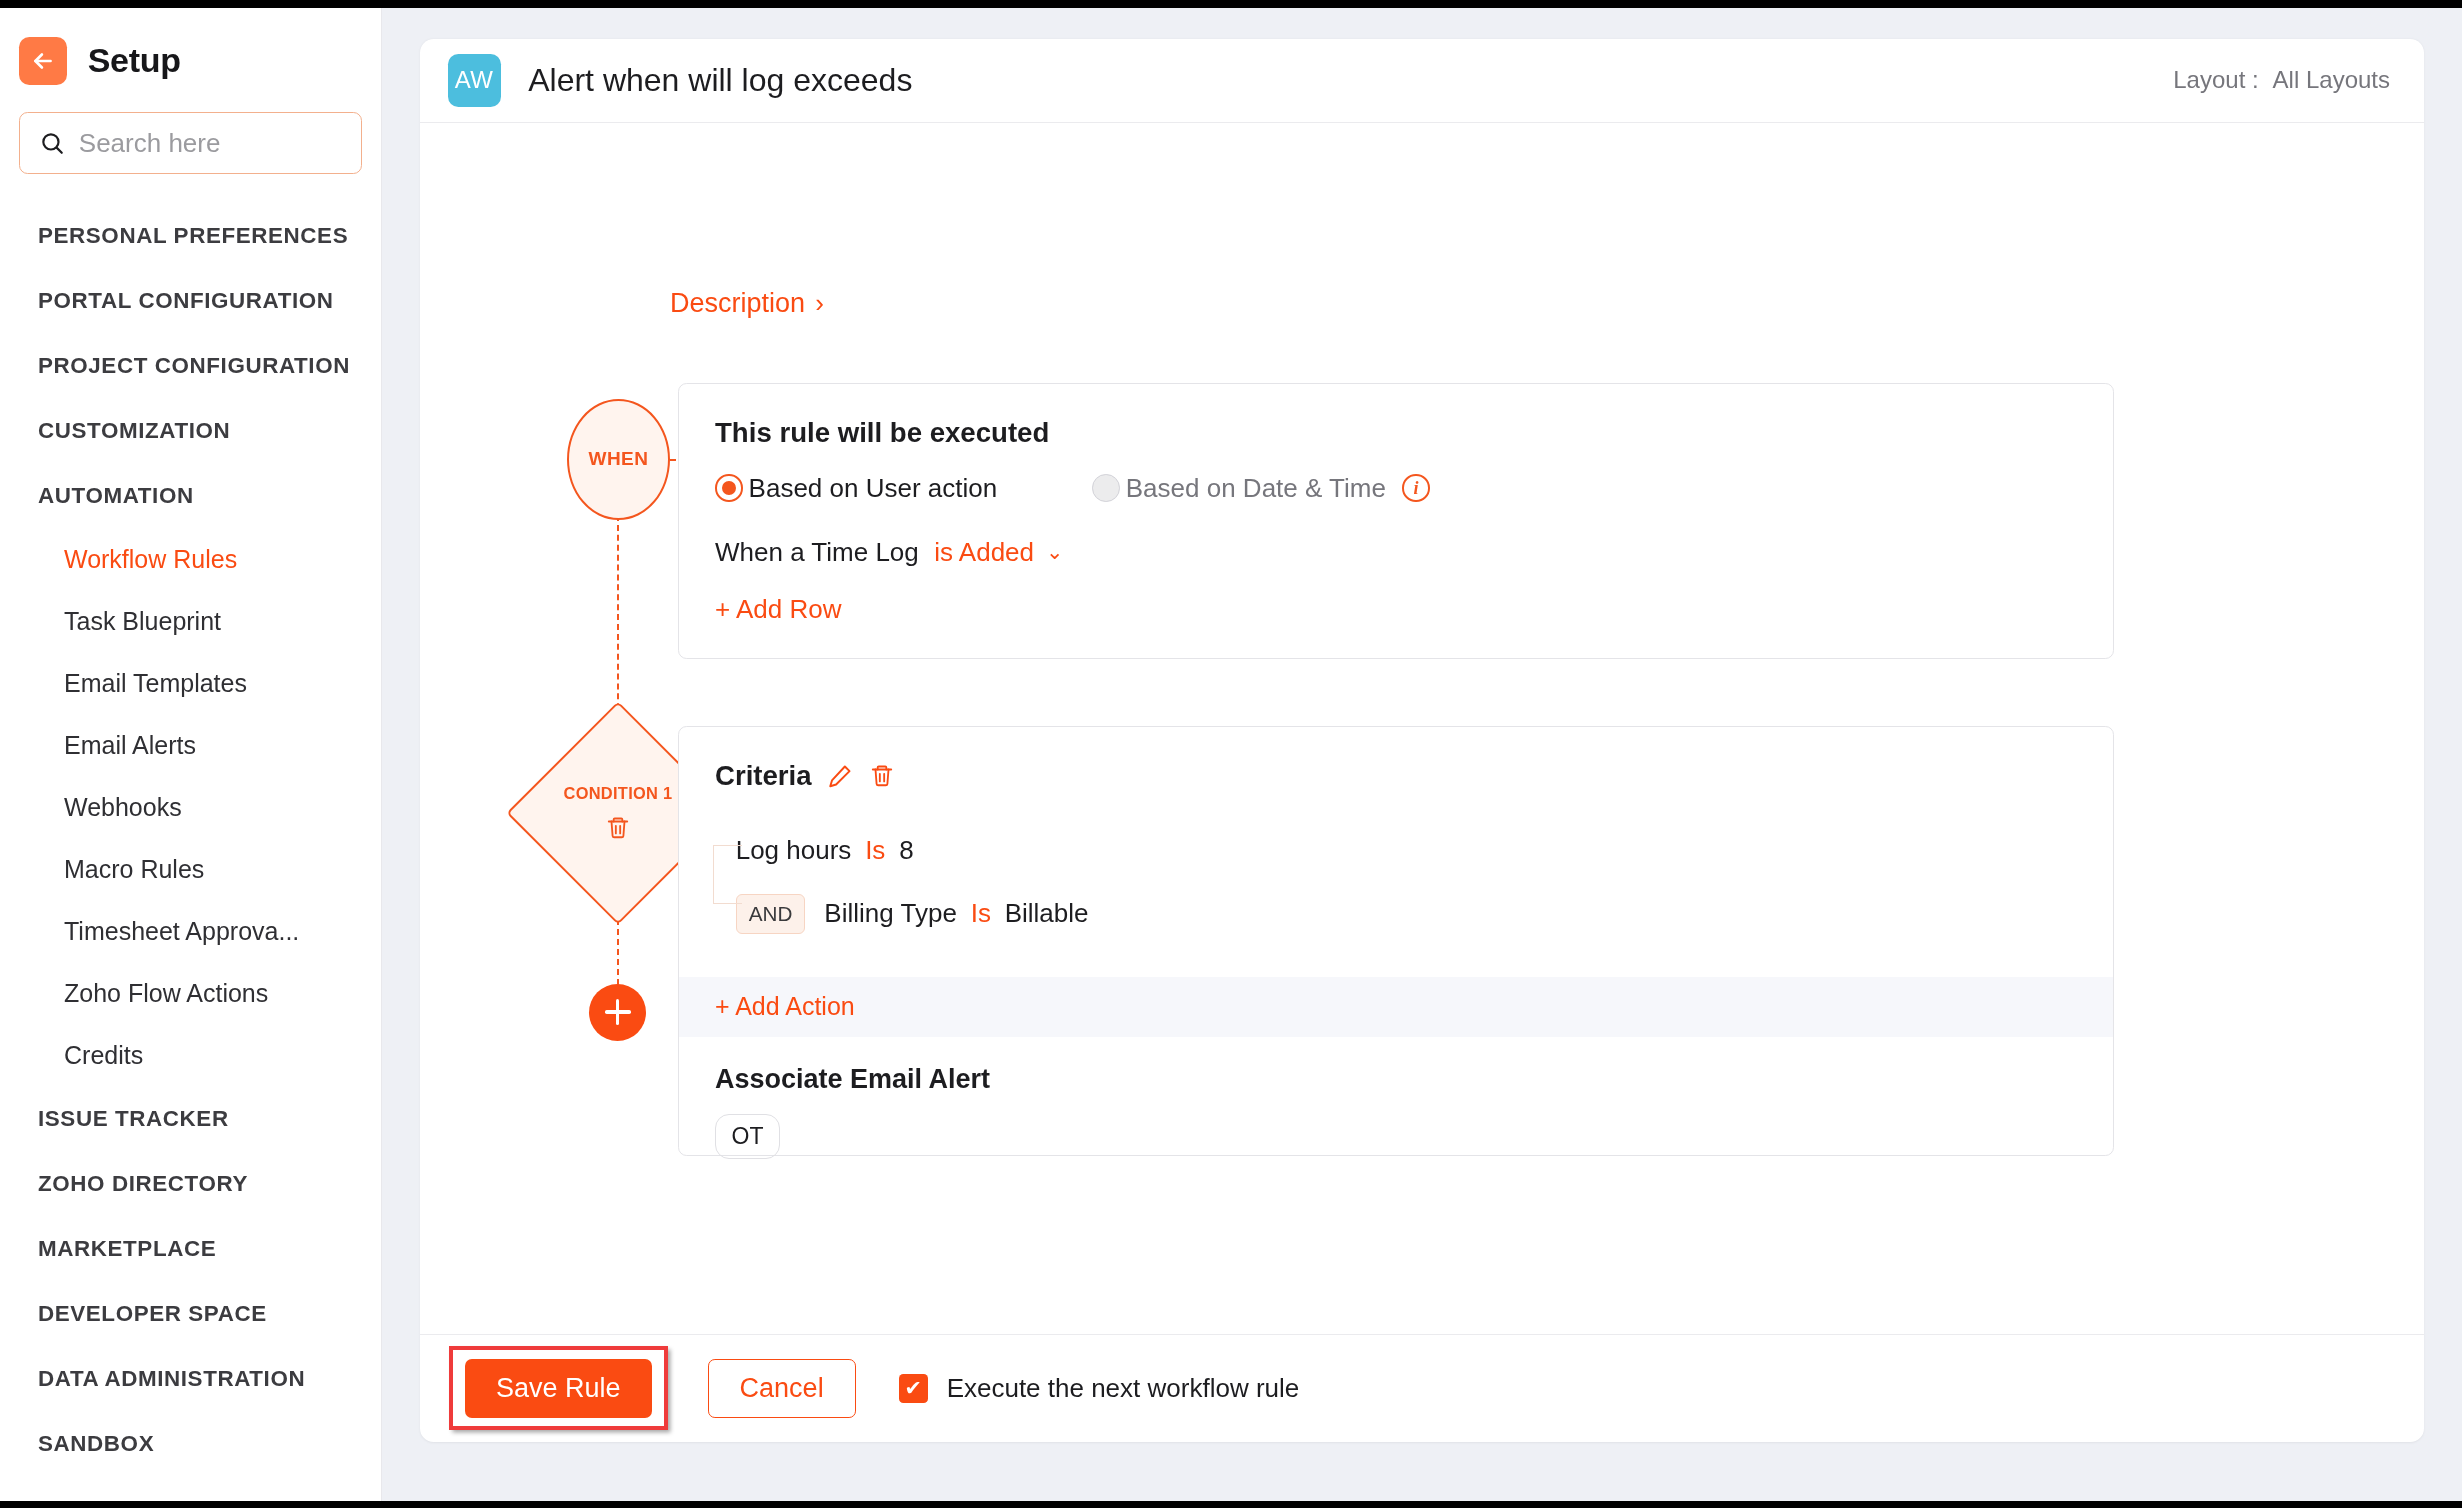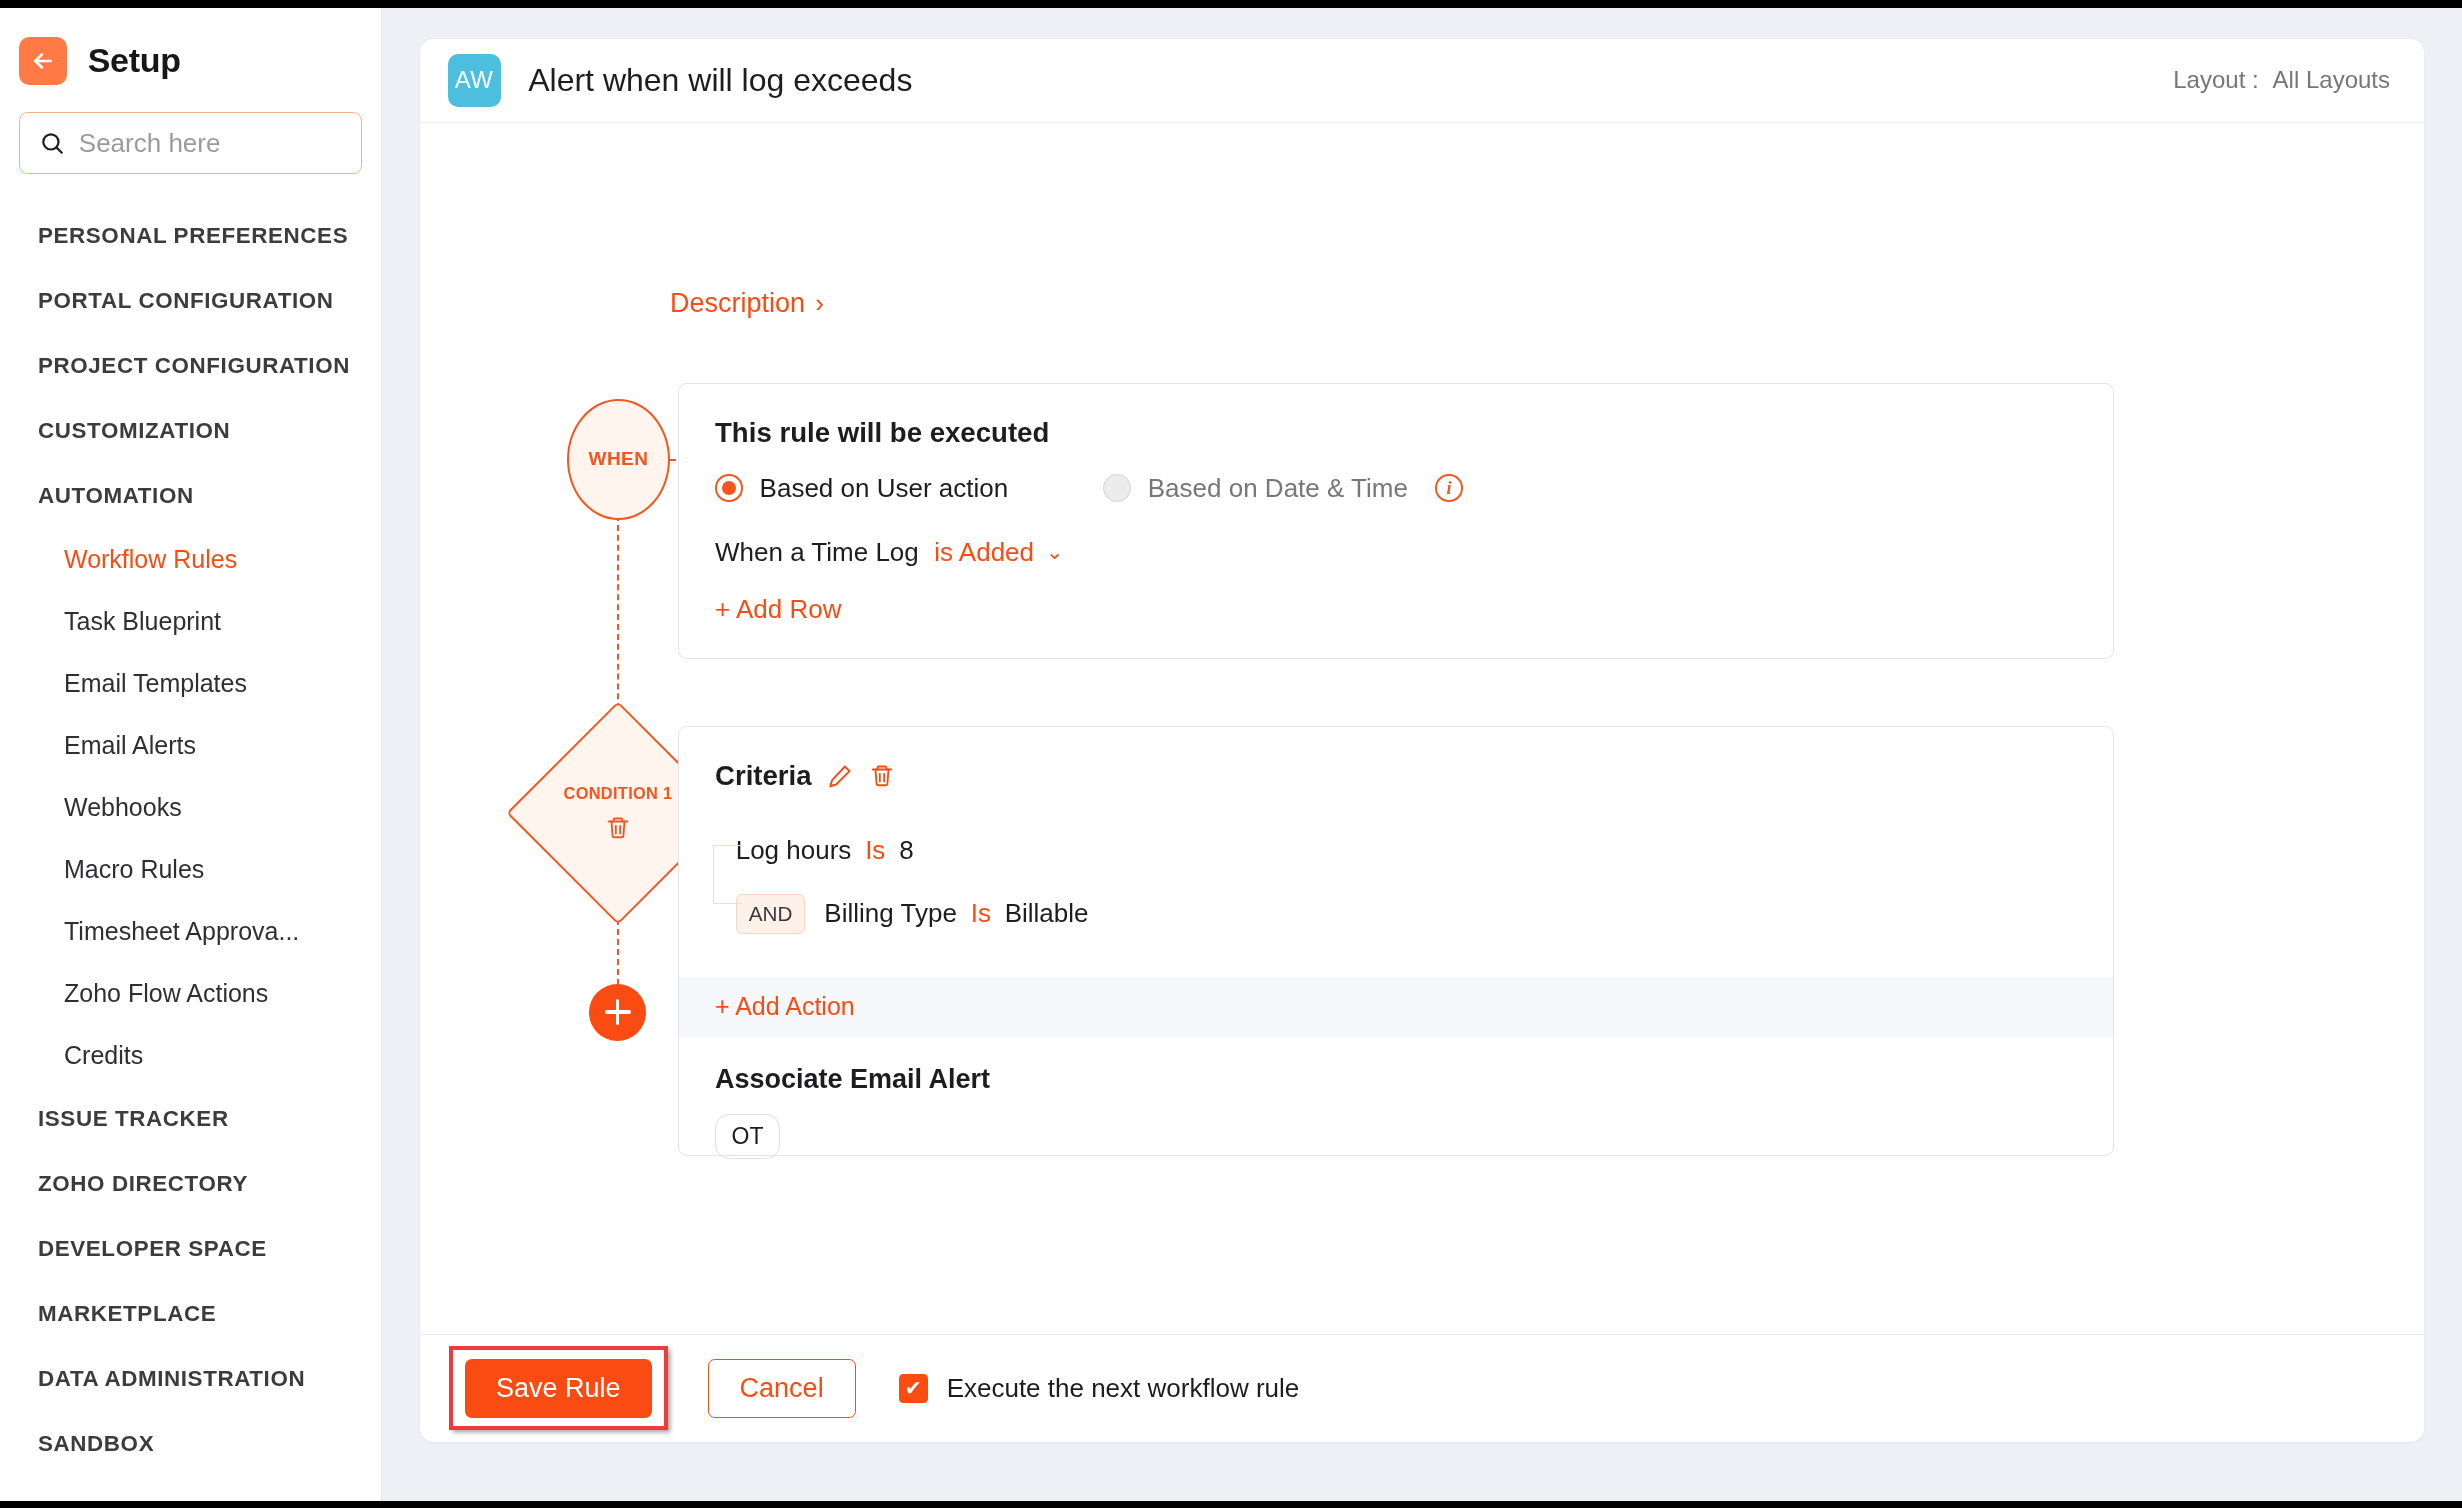--- a/index.html
+++ b/index.html
@@ -217,21 +217,21 @@
   #panel-cond { top: 603px; height: 430px; }
 
   .panel-pad { padding: 33px 36px 0 36px; }
   .panel-h {
     font-size: 27.6px; font-weight: 700; color: #1d1d20;
   }
   .radio-row {
     display: flex; align-items: center;
     margin-top: 24px;
   }
-  .radio-opt { display: flex; align-items: center; gap: 17px; cursor: pointer; }
+  .radio-opt { display: flex; align-items: center; gap: 6px; cursor: pointer; }
   .radio-opt + .radio-opt { margin-left: 95px; }
   .rdo {
     width: 27.6px; height: 27.6px; border-radius: 50%;
     border: 2.6px solid #f4561e;
     display: flex; align-items: center; justify-content: center;
     flex: 0 0 auto;
   }
   .rdo i { width: 13.8px; height: 13.8px; border-radius: 50%; background: #f4561e; display:block; }
   .rdo.off { border: 1.7px solid #d2d2d8; background: #ececed; }
   .radio-label { font-size: 26px; color: #1d1d20; }
@@ -426,24 +426,24 @@
           <span>Credits</span>
         </div>
 
       <div class="nav-group">
           <span>ISSUE TRACKER</span>
         </div>
       <div class="nav-group">
           <span>ZOHO DIRECTORY</span>
         </div>
       <div class="nav-group">
+          <span>MARKETPLACE</span>
+        </div>
+      <div class="nav-group">
           <span>DEVELOPER SPACE</span>
-        </div>
-      <div class="nav-group">
-          <span>MARKETPLACE</span>
         </div>
       <div class="nav-group">
           <span>DATA ADMINISTRATION</span>
         </div>
       <div class="nav-group">
           <span>SANDBOX</span>
         </div>
     </nav>
   </aside>
 

